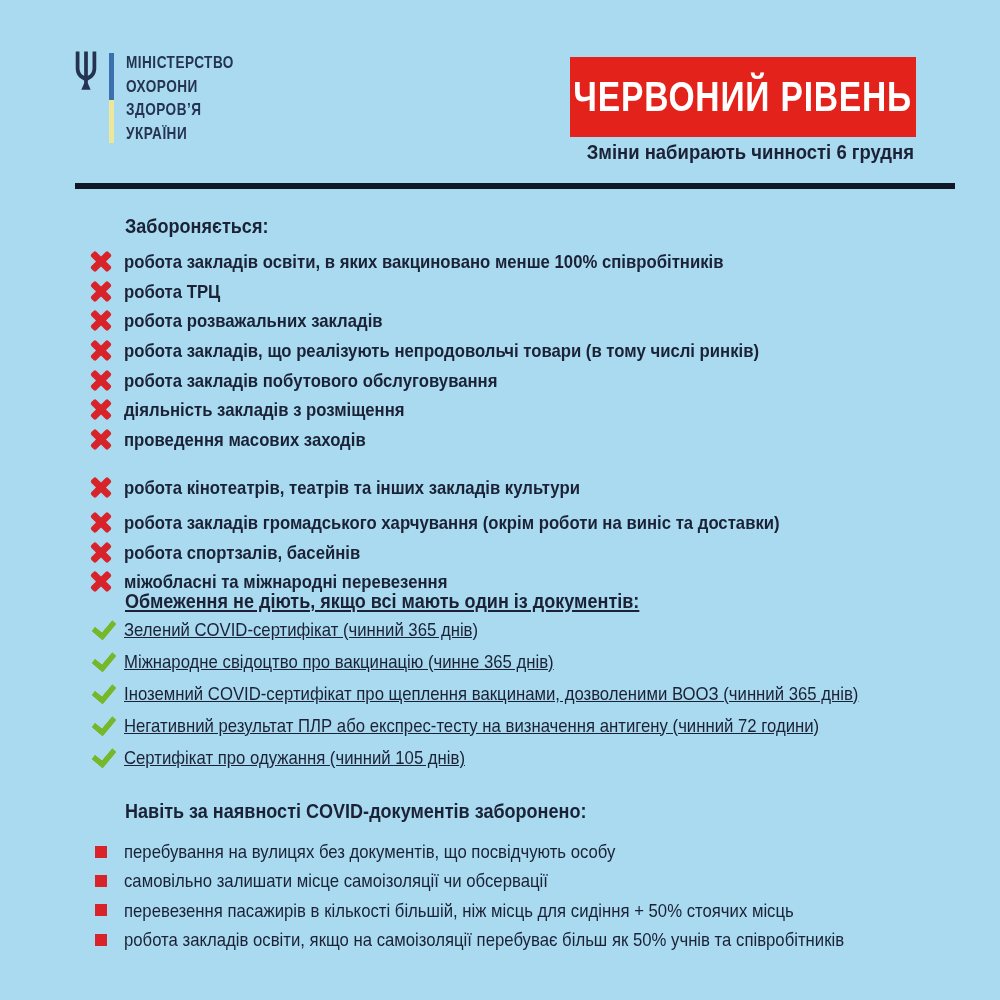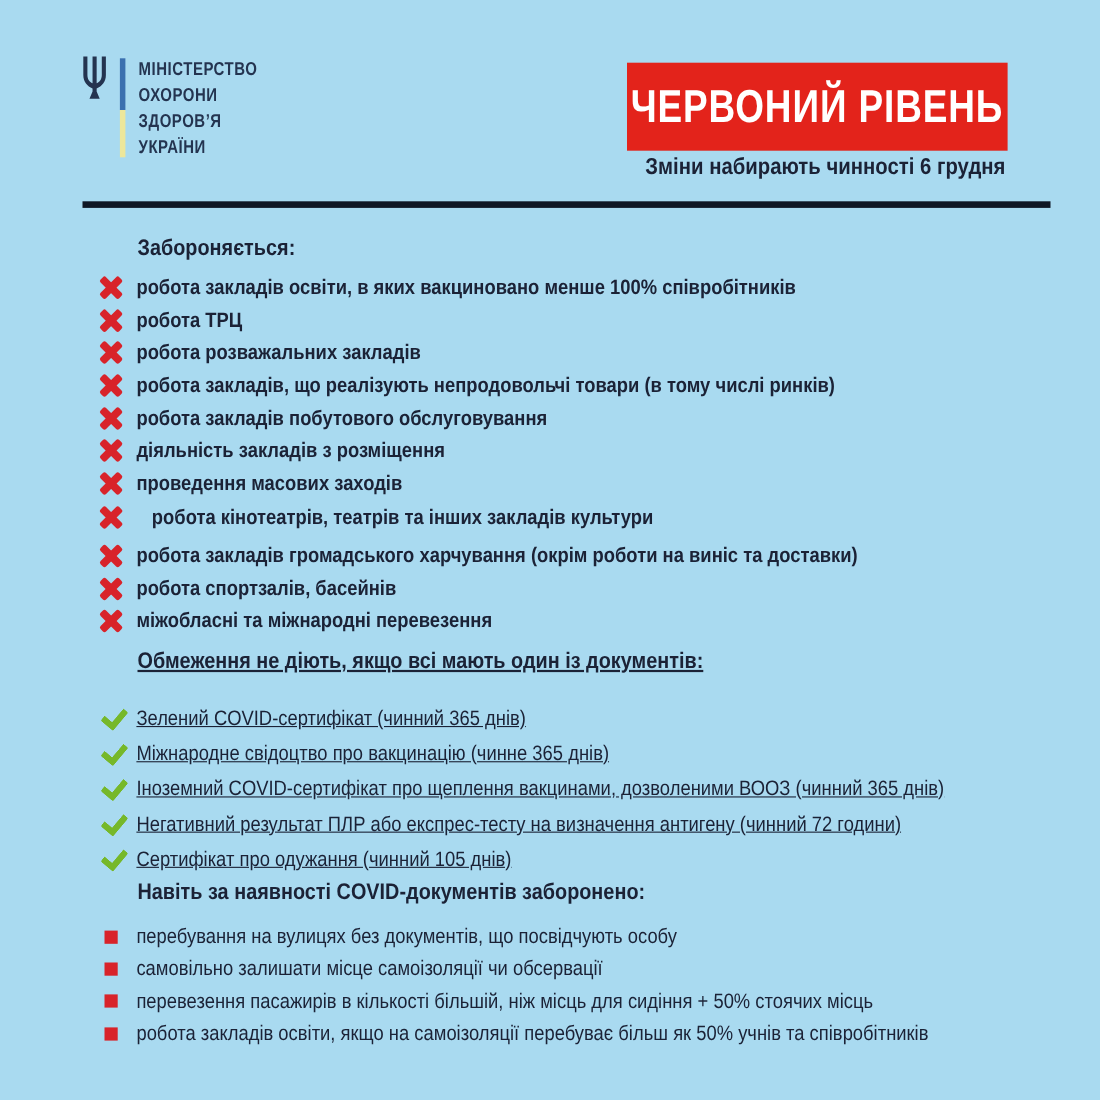--- a/index.html
+++ b/index.html
@@ -60,23 +60,23 @@
   #section-1{top:589px;text-decoration:underline;}
   #section-2{top:799px;}
   .section-heading{
     margin-left:35px;
     font-size:20.5px;font-weight:700;line-height:24px;white-space:nowrap;
     transform:scaleX(.88);transform-origin:left top;
   }
   .rows{list-style:none;}
   #section-0 .rows{margin-top:9px;}
   #section-0 .row{height:29.6px;font-weight:bold;}
-  #section-0 .row:nth-child(8){margin-top:2px;gap:14px;}
+  #section-0 .row:nth-child(8){margin-top:19px;}
   #section-0 .row:nth-child(9){margin-top:5px;}
-  #section-1 .rows{margin-top:24px;}
+  #section-1 .rows{margin-top:0;}
   #section-1 .row{height:32px;}
   #section-2 .rows{margin-top:14px;}
   #section-2 .row{height:29.3px;}
   .row{display:flex;align-items:center;}
   .bullet-cell{width:34px;flex:none;display:flex;align-items:center;}
   .item-text{
     font-size:19px;line-height:1;white-space:nowrap;
     transform:scaleX(.88);transform-origin:left center;
   }
 

